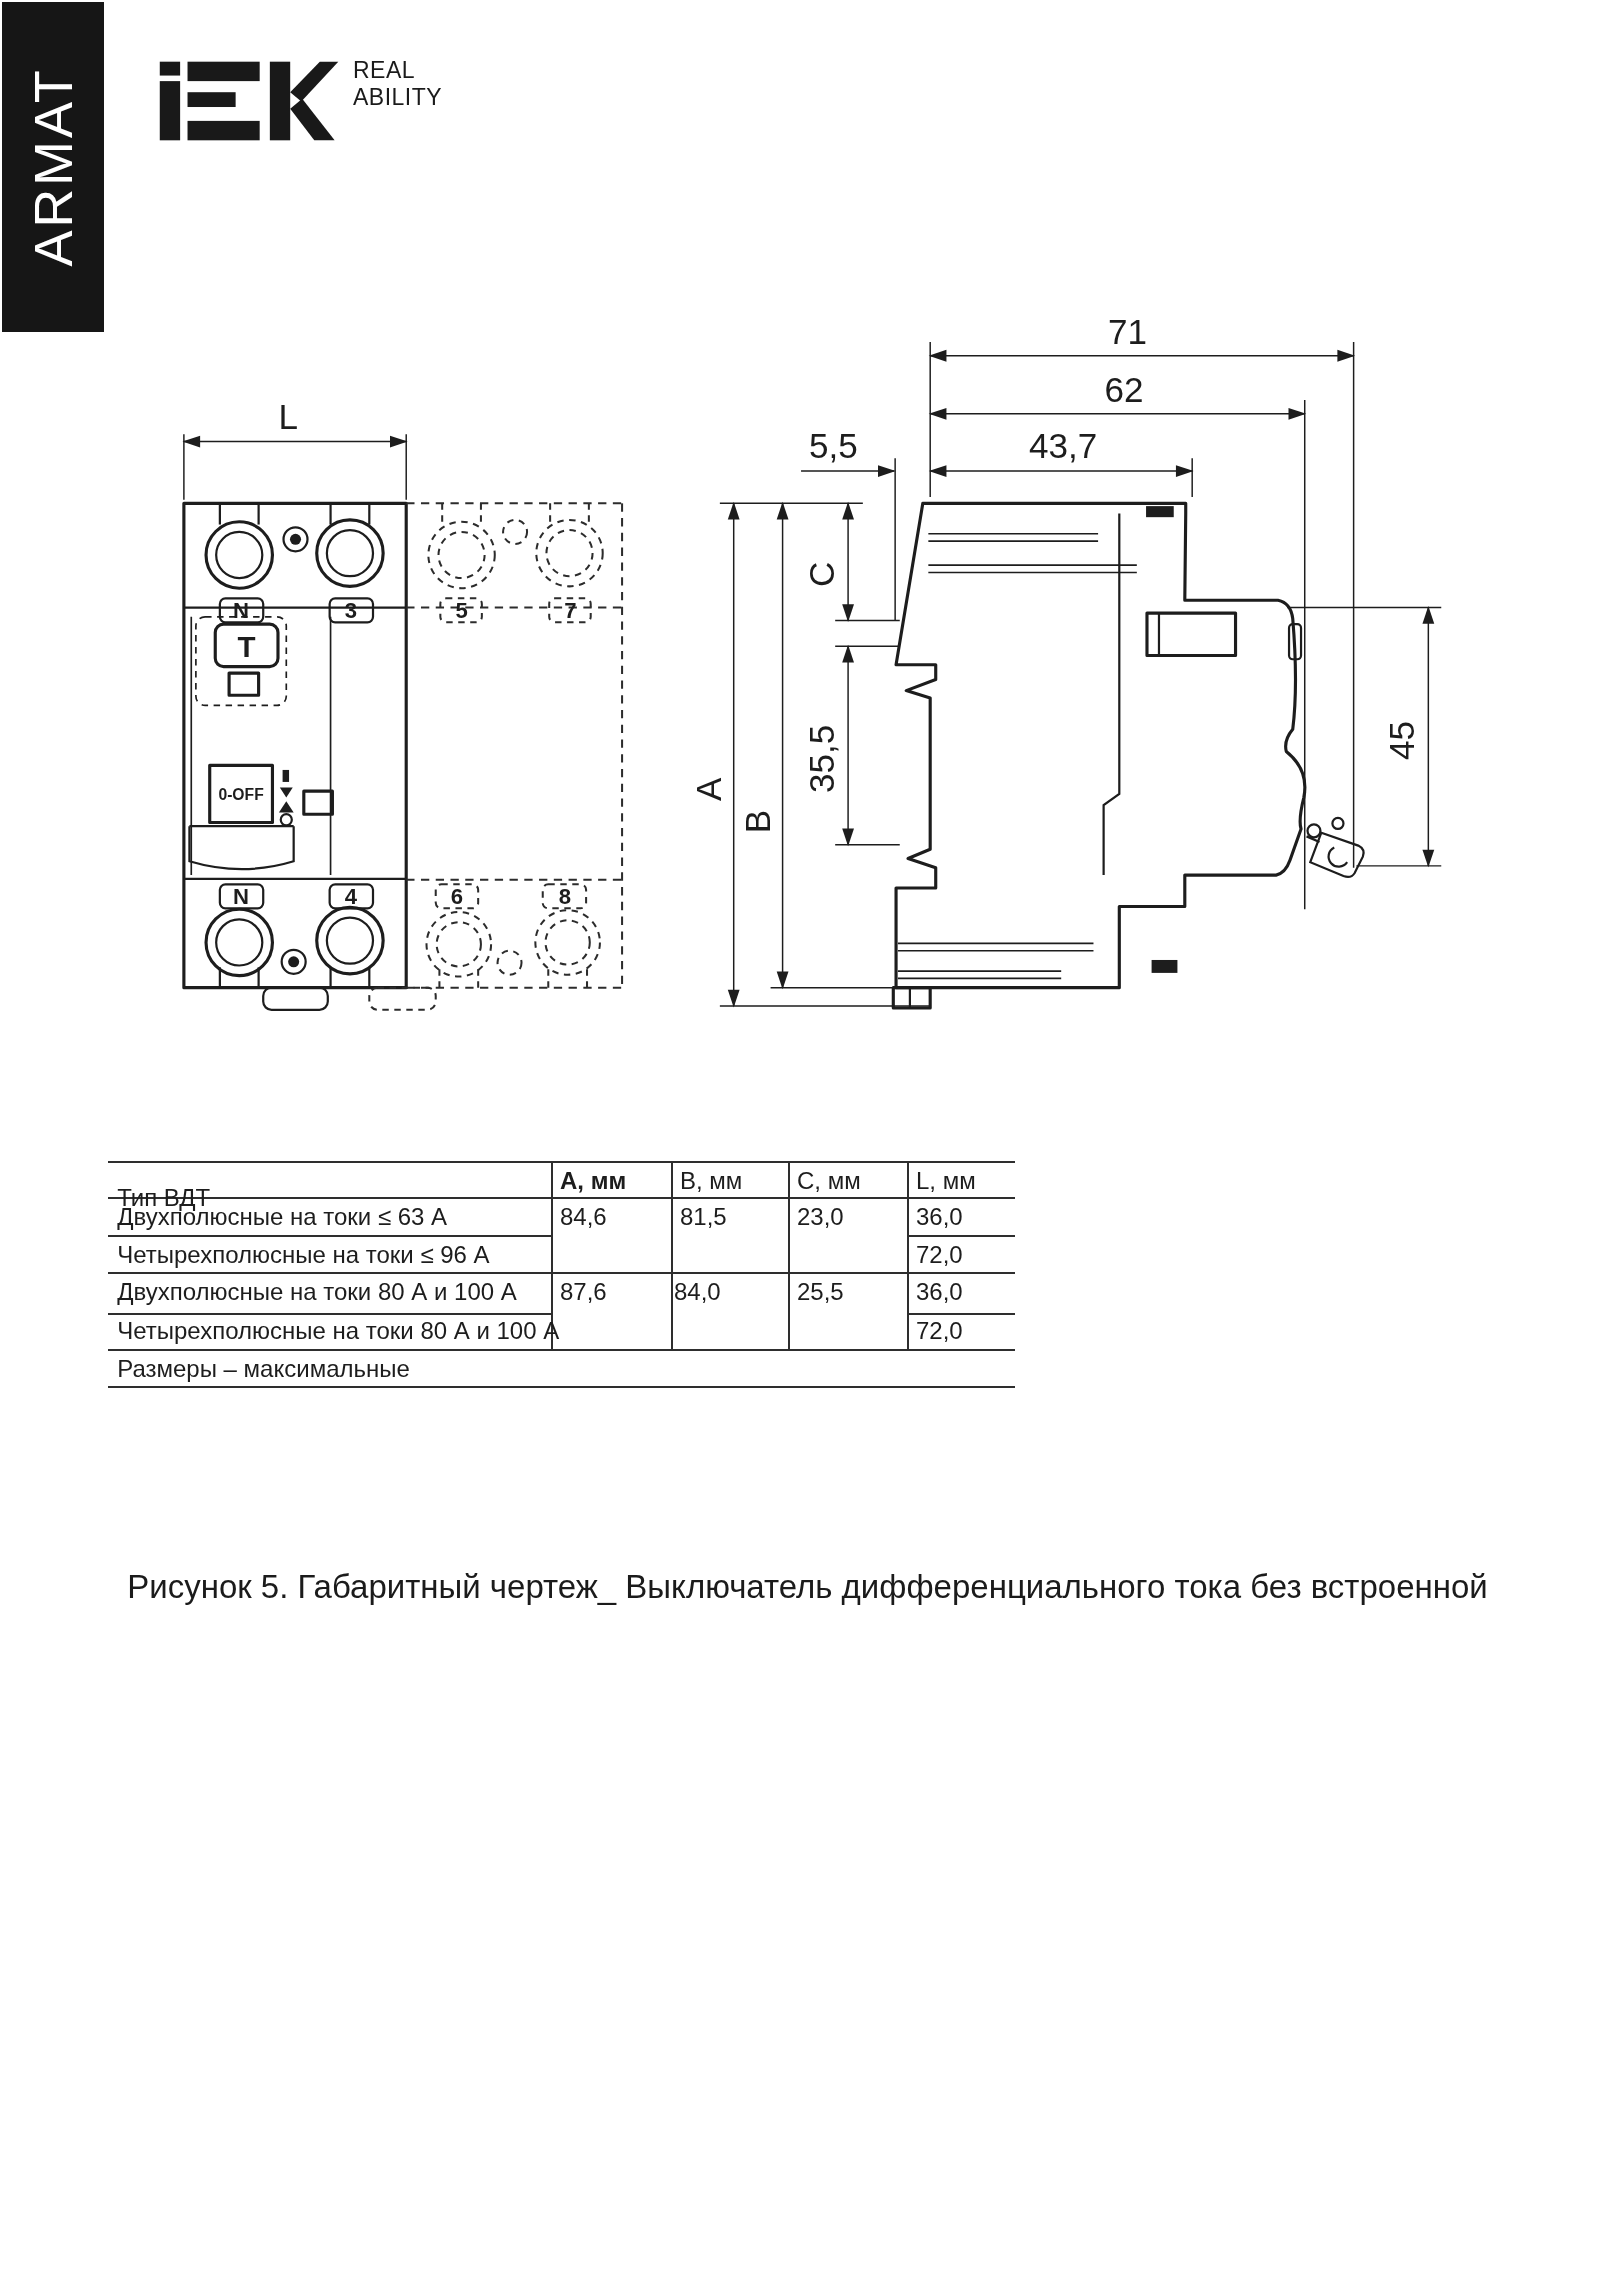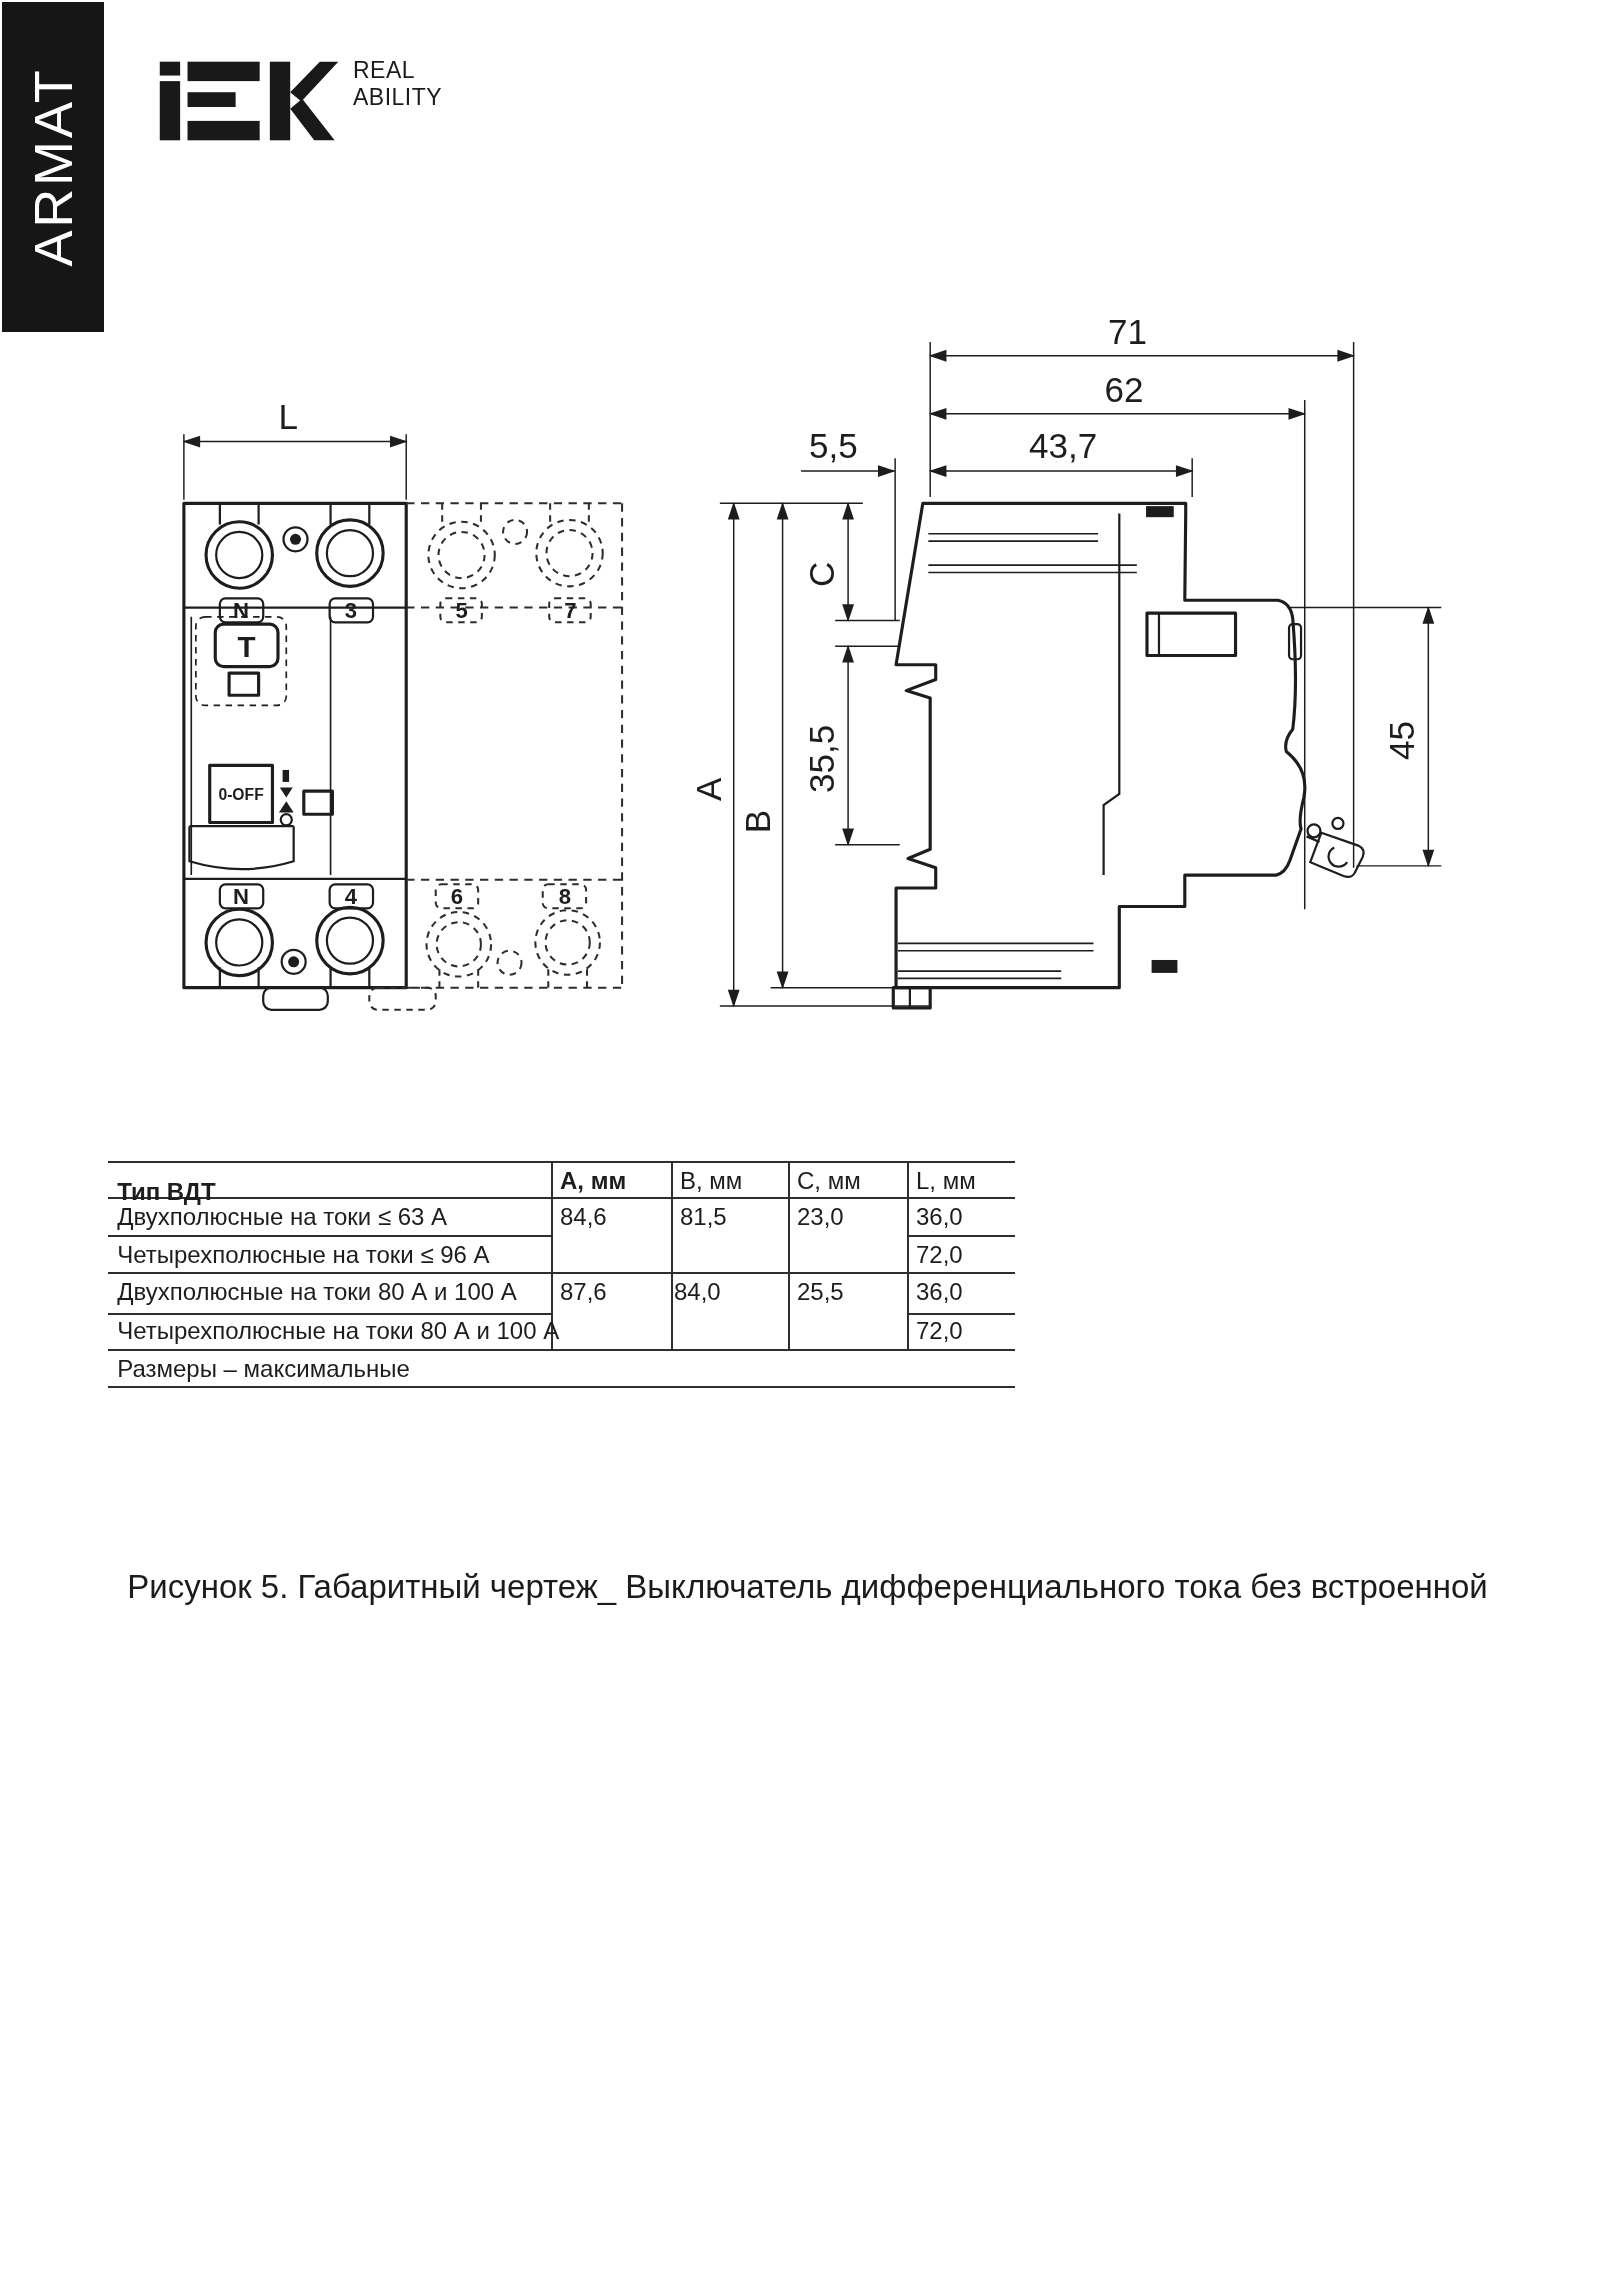--- a/index.html
+++ b/index.html
@@ -260,21 +260,21 @@
     <div class="hl" style="left:0;top:152px;width:443px;"></div>
     <div class="hl" style="left:799px;top:152px;width:108px;"></div>
     <div class="hl" style="left:0;top:188px;width:907px;"></div>
     <div class="hl" style="left:0;top:225px;width:907px;"></div>
 
     <div class="vl" style="left:443px;top:0;height:188px;"></div>
     <div class="vl" style="left:563px;top:0;height:188px;"></div>
     <div class="vl" style="left:680px;top:0;height:188px;"></div>
     <div class="vl" style="left:799px;top:0;height:188px;"></div>
 
-    <div class="cell" style="left:9.2px;top:17px;font-weight:bold;">Тип ВДТ</div>
+    <div class="cell" style="left:9.2px;top:23px;">Тип ВДТ</div>
     <div class="cell" style="left:452px;top:5.5px;font-weight:bold;">A, мм</div>
     <div class="cell" style="left:572px;top:5.5px;">B, мм</div>
     <div class="cell" style="left:689px;top:5.5px;">C, мм</div>
     <div class="cell" style="left:808px;top:5.5px;">L, мм</div>
 
     <div class="cell" style="left:9.2px;top:42px;">Двухполюсные на токи ≤ 63 А</div>
     <div class="cell" style="left:452px;top:42px;">84,6</div>
     <div class="cell" style="left:572px;top:42px;">81,5</div>
     <div class="cell" style="left:689px;top:42px;">23,0</div>
     <div class="cell" style="left:808px;top:42px;">36,0</div>

